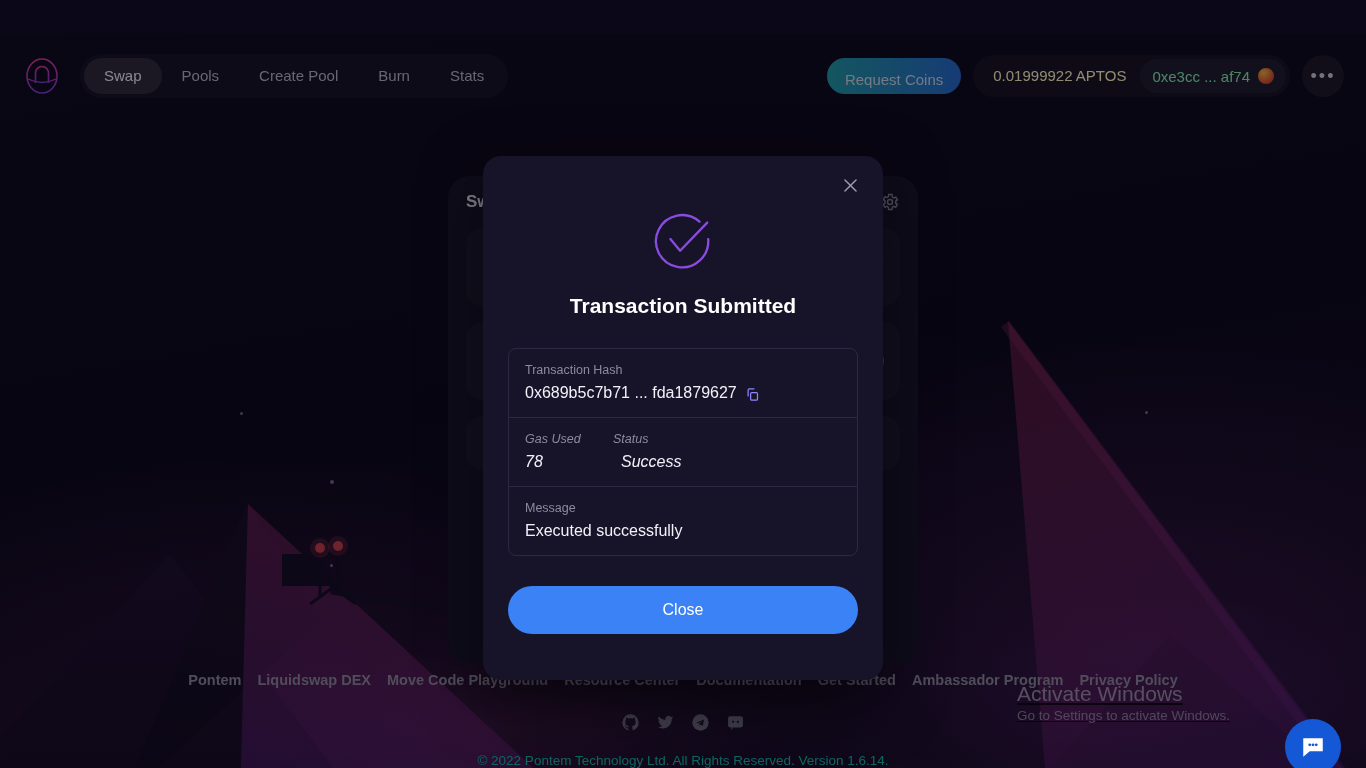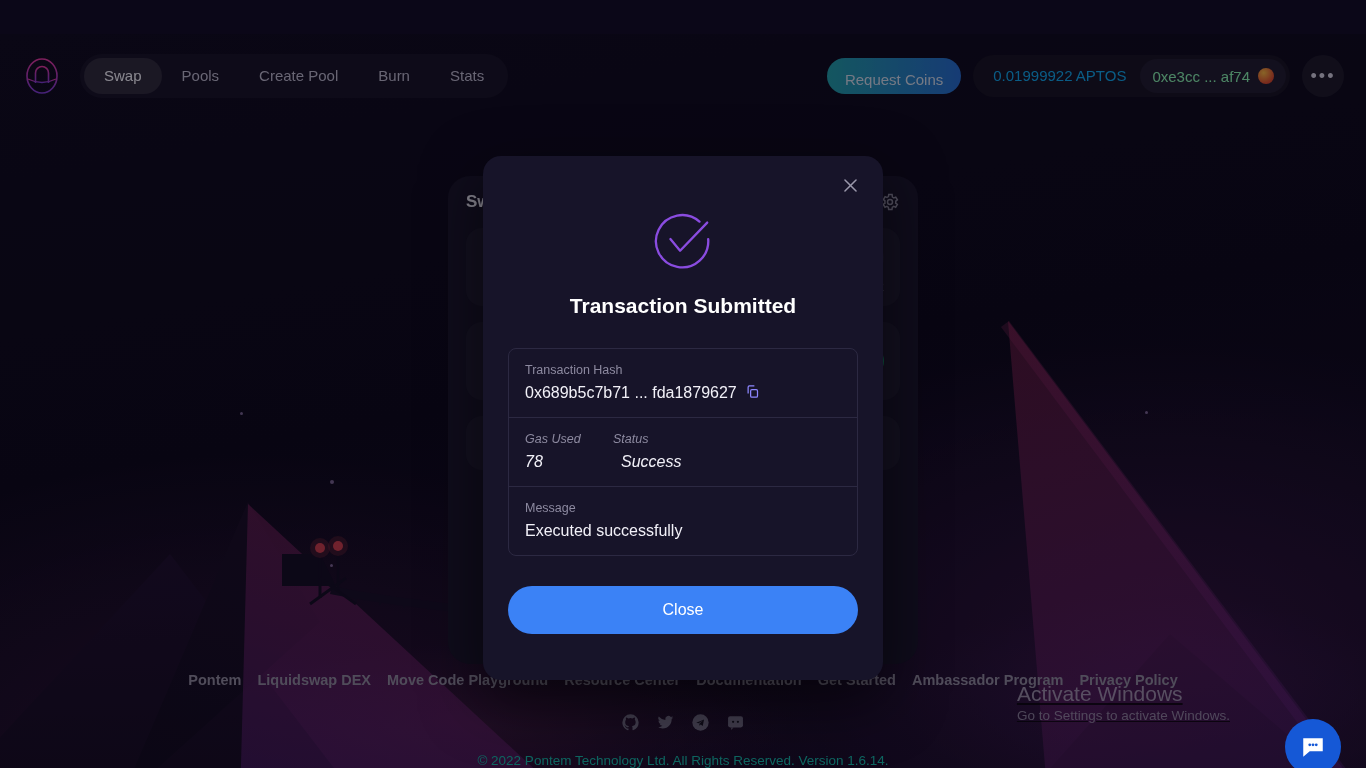--- a/index.html
+++ b/index.html
@@ -101,21 +101,21 @@
     height: 36px; padding: 4px 18px; border-radius: 18px;
     background: linear-gradient(90deg, #1f9aa4 0%, #2469c9 100%);
     color: #cfd9e6; font-size: 15px; line-height: 36px;
     border: none; cursor: pointer;
   }
   .wallet-wrap {
     display: flex; align-items: center;
     background: #15121f; border-radius: 22px; height: 42px; padding: 4px;
   }
   .wallet-balance {
-    color: #0ea5e9; font-size: 15px; padding: 0 14px 0 16px; line-height: 34px;
+    color: #fef9c3; font-size: 15px; padding: 0 14px 0 16px; line-height: 34px;
   }
   .wallet-addr {
     display: flex; align-items: center; gap: 8px;
     background: #1e1a2c; border-radius: 18px; height: 34px;
     padding: 0 12px; color: #86efac; font-size: 15px; cursor: pointer;
   }
   .wallet-dot {
     width: 16px; height: 16px; border-radius: 50%;
     background: radial-gradient(circle at 35% 30%, #f2b33d, #d8482a 70%);
     flex: none;
@@ -177,21 +177,21 @@
   }
   .info-box {
     margin-top: 30px;
     border: 1px solid #2c2942;
     border-radius: 8px;
     overflow: hidden;
   }
   .info-sec { padding: 14px 16px 15px; }
   .info-sec + .info-sec { border-top: 1px solid #2c2942; }
   .info-label { color: #8d8aa0; font-size: 12.5px; margin-bottom: 7px; }
-  .info-value { color: #f2f1f8; font-size: 16px; display: flex; align-items: flex-start; gap: 8px; }
+  .info-value { color: #f2f1f8; font-size: 16px; display: flex; align-items: flex-end; gap: 8px; }
   .info-grid { display: flex; font-style: italic; }
   .info-grid .col-a { width: 88px; }
   .copy-icon { width: 15px; height: 15px; color: #8d86ff; cursor: pointer; flex: none; }
   .close-btn {
     display: block; width: 350px; height: 48px;
     margin: 30px auto 0;
     background: #3b82f6; border: none; border-radius: 24px;
     color: #ffffff; font-size: 16px; cursor: pointer;
   }
 

